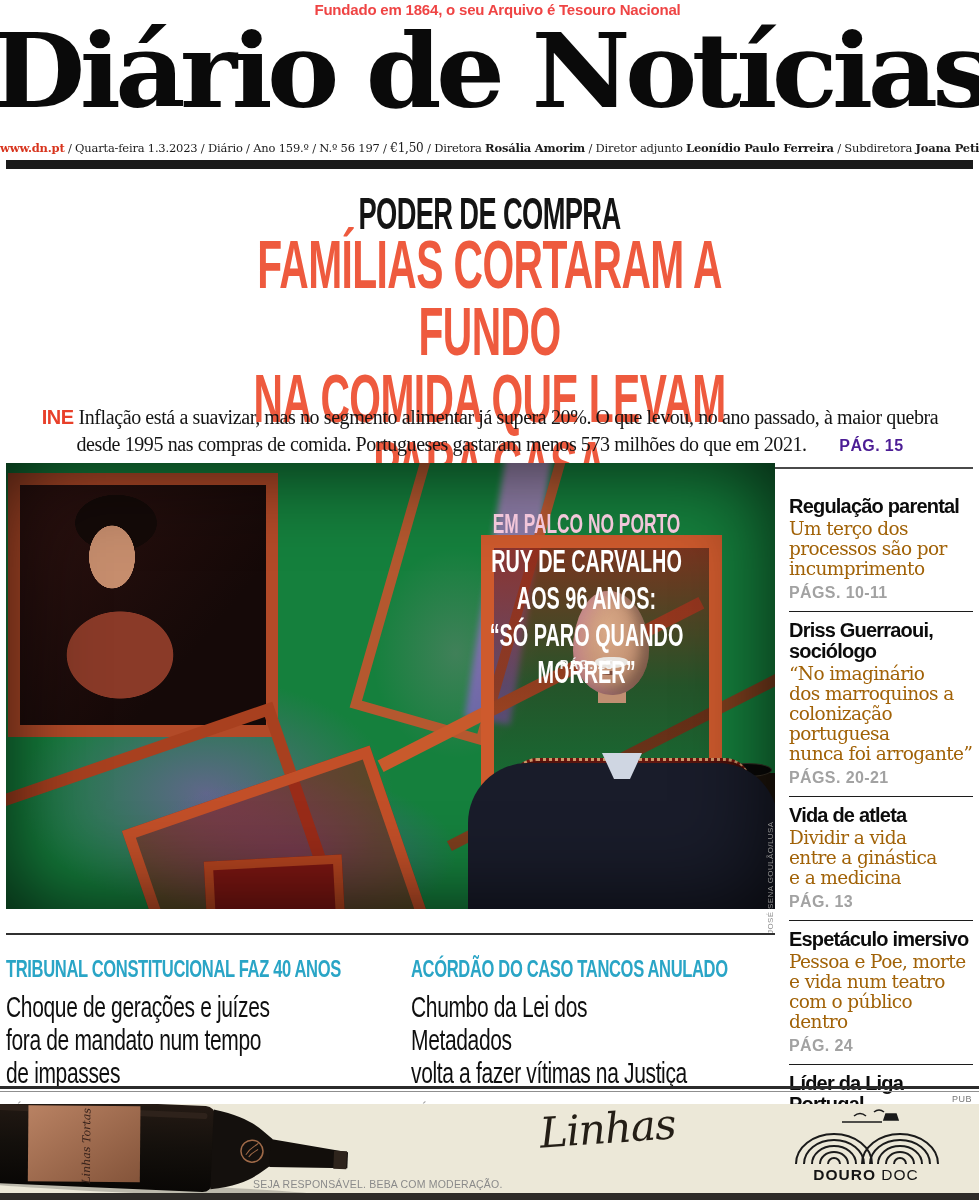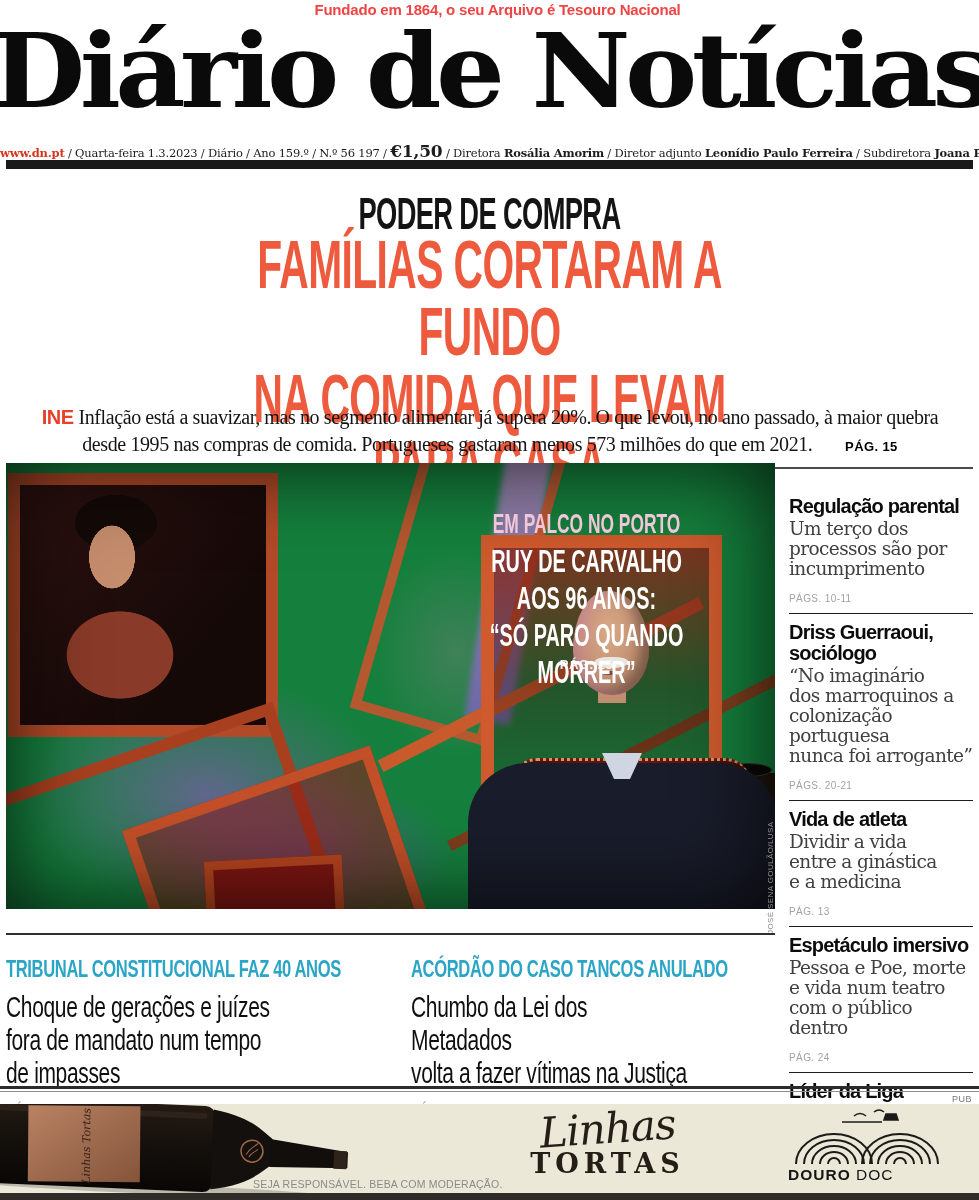--- a/index.html
+++ b/index.html
@@ -10,36 +10,36 @@
   
   .tagline{top:1px;left:0;width:100%;text-align:center;font-family:Liberation Sans, sans-serif;
            font-weight:bold;font-size:15px;letter-spacing:-0.2px;color:#ef4444;padding-left:8px;}
   .masthead{top:12px;left:0;width:100%;text-align:center;font-family:"DejaVu Serif",serif;
             font-weight:bold;font-size:96px;line-height:110px;letter-spacing:-5px;color:#0a0a0a;
             transform:scale(1.13,1.08);transform-origin:center top;}
   .watermark{top:36px;left:2px;font-size:30px;letter-spacing:4px;color:#c9c9c9;opacity:.85;z-index:40;}
   .dateline{top:141px;left:0;width:100%;text-align:center;font-family:"DejaVu Serif",serif;
             font-size:11.5px;color:#1c1c1c;letter-spacing:-0.2px;white-space:nowrap;}
   .dateline .site{color:#d8341d;font-weight:bold;}
-  .dateline .price{font-size:17px;font-weight:bold;}
+  .dateline .price{font-size:12px;font-weight:normal;}
   .dateline b{font-weight:bold;}
   .topbar{top:160px;left:6px;width:967px;height:9px;background:#1a1a1a;}
 
   
   .lead-kicker{top:189px;left:0;width:100%;text-align:center;font-weight:bold;font-size:44px;
                letter-spacing:-1px;color:#141414;transform:scaleX(.62);transform-origin:center top;
                white-space:pre-line;}
   .lead-headline{top:231px;left:0;width:100%;text-align:center;font-weight:bold;font-size:68px;
                  line-height:67px;letter-spacing:-1px;color:#ee5a3e;transform:scaleX(.6);
                  transform-origin:center top;white-space:pre-line;}
   .lead-deck{top:404px;left:10px;width:960px;text-align:center;font-family:"Liberation Serif",serif;
              font-size:20px;line-height:27px;letter-spacing:-0.4px;color:#141414;white-space:pre-line;}
   .lead-deck .ine{font-family:"Liberation Sans",sans-serif;font-weight:bold;color:#e8402a;white-space:normal;}
-  .lead-deck .pref{font-family:"Liberation Sans",sans-serif;font-weight:bold;font-size:13px;
-                   color:#000000;letter-spacing:.4px;white-space:normal;margin-left:28px;}
+  .lead-deck .pref{font-family:"Liberation Sans",sans-serif;font-weight:bold;font-size:16px;
+                   color:#4c1d95;letter-spacing:.4px;white-space:normal;margin-left:28px;}
   .rule-lead{top:467px;left:6px;width:967px;border-top:2px solid #4a4a4a;}
 
   
   .photo{top:463px;left:6px;width:769px;height:446px;background:#15803d;overflow:hidden;}
   .photo .glow1{position:absolute;left:-60px;top:170px;width:520px;height:320px;
     background:radial-gradient(closest-side,rgba(156,82,200,.55),rgba(156,82,200,0) 72%);}
   .photo .glow2{position:absolute;left:60px;top:280px;width:460px;height:220px;
     background:radial-gradient(closest-side,rgba(120,70,205,.5),rgba(120,70,205,0) 70%);}
   .photo .glow3{position:absolute;left:330px;top:40px;width:240px;height:300px;opacity:.5;
     background:radial-gradient(closest-side,rgba(235,130,200,.4),rgba(235,130,200,0) 70%);}
@@ -91,43 +91,43 @@
 
   .rule-photo{top:933px;left:6px;width:769px;border-top:2px solid #303030;}
 
   
   .sidebar{top:488px;left:789px;width:184px;}
   .sb-item{padding:8px 0 9px 0;}
   .sb-item + .sb-item{border-top:1.5px solid #1c1c1c;}
   .sb-title{font-family:Liberation Sans, sans-serif;font-weight:bold;font-size:20px;line-height:21px;
     letter-spacing:-0.8px;color:#0c0c0c;white-space:pre-line;}
   .sb-text{margin-top:2px;font-family:"DejaVu Serif",serif;font-size:18.5px;line-height:20px;
-    letter-spacing:-0.6px;color:#404040;white-space:pre-line;}
-  .pageref{margin-top:14px;font-weight:normal;font-size:10px;letter-spacing:.4px;color:#a2a2a2;}
+    letter-spacing:-0.6px;color:#a16207;white-space:pre-line;}
+  .pageref{margin-top:5px;font-weight:bold;font-size:16px;letter-spacing:.4px;color:#a2a2a2;}
 
   
   .story{top:956px;width:400px;}
   .story.left{left:6px;} .story.right{left:411px;}
   .st-kicker{font-weight:bold;font-size:23px;color:#2aa5c6;letter-spacing:-0.5px;
     transform:scaleX(.72);transform-origin:left top;white-space:nowrap;}
   .st-title{margin-top:7px;font-size:30px;line-height:33px;color:#0f0f0f;letter-spacing:-0.5px;
     transform:scaleX(.7);transform-origin:left top;white-space:pre-line;}
   .st-page{margin-top:13px;font-weight:bold;font-size:12px;letter-spacing:.4px;color:#a2a2a2;}
 
   
   .rule-ad1{top:1086px;left:0;width:979px;border-top:3px solid #2b2b2b;}
   .rule-ad2{top:1091px;left:0;width:979px;border-top:1px solid #8f8f8f;}
   .publabel{top:1094px;right:7px;font-size:9px;letter-spacing:.5px;color:#777;}
   .adbox{top:1104px;left:0;width:979px;height:89px;background:#ece8d8;overflow:hidden;}
   .ad-disclaimer{position:absolute;left:253px;top:74px;font-size:10.5px;letter-spacing:.2px;color:#8a8a8a;}
   .ad-brand{position:absolute;left:495px;top:2px;width:225px;text-align:center;color:#241e16;}
   .ad-script{font-family:"DejaVu Serif",serif;font-style:italic;font-size:42px;line-height:46px;
     transform:rotate(-4deg);letter-spacing:-1px;}
   .ad-word{font-family:"DejaVu Serif",serif;font-weight:bold;font-size:27px;letter-spacing:5px;margin-top:-4px;}
-  .ad-douro{position:absolute;left:788px;top:2px;width:156px;text-align:left;}
+  .ad-douro{position:absolute;left:788px;top:2px;width:156px;text-align:center;}
   .ad-douro .dtext{margin-top:-2px;font-size:15.5px;letter-spacing:1px;color:#141414;}
   .ad-douro .dtext .b{font-weight:bold;}
   .bottomstrip{top:1193px;left:0;width:979px;height:7px;background:#2e2b28;}
 </style>
 </head>
 <body>
 
 <div class="page">
 
   <div class="abs tagline">Fundado em 1864, o seu Arquivo é Tesouro Nacional</div>
@@ -259,21 +259,20 @@
         <path d="M212,4 C248,10 258,20 272,31 L272,57 C258,68 248,78 212,84 Z" fill="#14100d"></path>
         <path d="M270,31 L348,41 L348,57 L270,59 Z" fill="#120e0b"></path>
         <rect x="334" y="40" width="13" height="18" fill="#2e241c"></rect>
         <circle cx="252" cy="44" r="11" fill="none" stroke="#a06a48" stroke-width="1.5"></circle>
         <path d="M246,48 C250,40 254,40 258,36 M249,50 C252,45 256,44 258,42" fill="none" stroke="#a06a48" stroke-width="1"></path>
       </g>
     </svg>
     <div class="ad-disclaimer">SEJA RESPONSÁVEL. BEBA COM MODERAÇÃO.</div>
     <div class="ad-brand">
       <div class="ad-script">Linhas</div>
-      <div class="ad-word">TORTAS</div>
     </div>
     <div class="ad-douro">
       <svg width="156" height="58" viewBox="0 0 156 58">
         <g fill="none" stroke="#1a1a1a" stroke-width="2">
           <path d="M8,58 A38,30 0 0 1 84,58"></path>
           <path d="M16,58 A30,24 0 0 1 76,58"></path>
           <path d="M24,58 A22,18 0 0 1 68,58"></path>
           <path d="M32,58 A14,12 0 0 1 60,58"></path>
           <path d="M40,58 A6,6 0 0 1 52,58"></path>
           <path d="M74,58 A38,30 0 0 1 150,58"></path>

